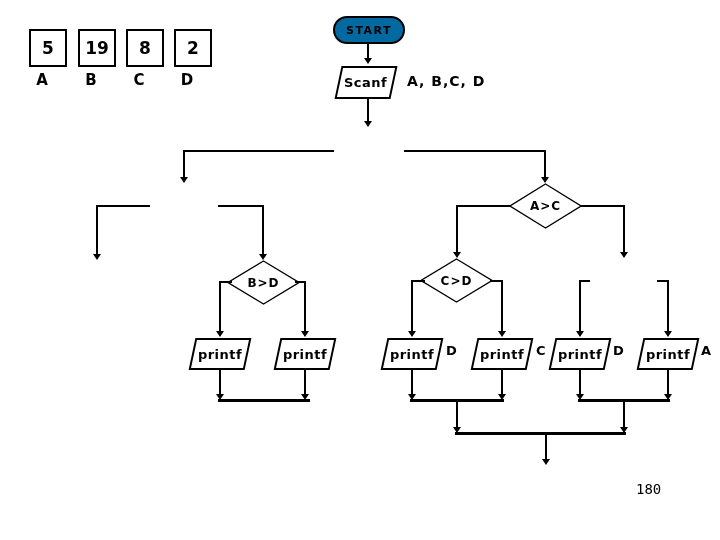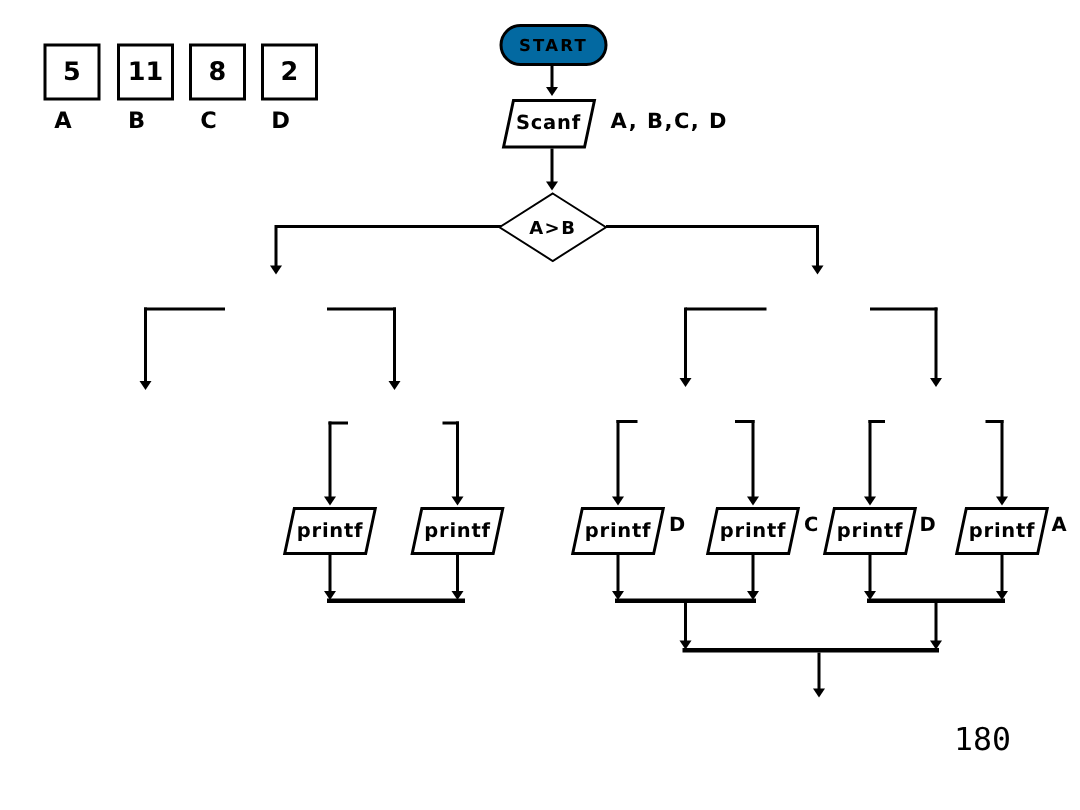--- a/index.html
+++ b/index.html
@@ -22,48 +22,60 @@
   .diamond svg { position:absolute; left:0; top:0; }
   .dlabel { position:absolute; left:0; top:0; right:0; bottom:0;
           display:flex; align-items:center; justify-content:center;
           font-weight:bold; font-size:12px; letter-spacing:1px; }
   .para { position:absolute; border:2px solid #000; box-sizing:border-box;
           transform:skewX(-12deg); background:#fff;
           display:flex; align-items:center; justify-content:center; }
   .para span { transform:skewX(12deg); font-weight:bold; font-size:13px; letter-spacing:0.5px; }
   .ft { position:absolute; font-weight:bold; }
   .pagenum { position:absolute; font-family:"DejaVu Sans Mono", monospace;
-          font-size:21px; font-weight:normal; }
+          font-size:14px; font-weight:normal; }
 </style>
 </head>
 <body>
 
 <div id="canvas">
 
   <div class="vbox" style="left:29px;top:29px">5</div>
-  <div class="vbox" style="left:78px;top:29px">11</div>
+  <div class="vbox" style="left:78px;top:29px">19</div>
   <div class="vbox" style="left:126px;top:29px">8</div>
   <div class="vbox" style="left:174px;top:29px">2</div>
   <div class="vlabel" style="left:23px;top:71px">A</div>
   <div class="vlabel" style="left:72px;top:71px">B</div>
   <div class="vlabel" style="left:120px;top:71px">C</div>
   <div class="vlabel" style="left:168px;top:71px">D</div>
 
   <div class="terminator" style="left:333px;top:16px;width:72px;height:28px">START</div>
 
   <div class="para" style="left:338px;top:66px;width:56px;height:33px">
     <span>Scanf</span>
   </div>
   <div class="ft" style="left:407px;top:73px;font-size:14px;letter-spacing:1px">A, B,C, D</div>
 
-  <div class="diamond" style="left:332px;top:128px;width:73px;height:47px">
-    <svg width="73" height="47" viewBox="0 0 73 47">
-        <polygon points="36.5,1 72,23.5 36.5,46 1,23.5" fill="#fff" stroke="#000" stroke-width="1.3"></polygon>
+  <div class="diamond" style="left:509px;top:183px;width:73px;height:46px">
+    <svg width="73" height="46" viewBox="0 0 73 46">
+        <polygon points="36.5,1 72,23 36.5,45 1,23" fill="#fff" stroke="#000" stroke-width="1.3"></polygon>
       </svg>
-    <div class="dlabel">A&gt;B</div>
+    <div class="dlabel">A&gt;C</div>
+  </div>
+  <div class="diamond" style="left:227px;top:260px;width:73px;height:45px">
+    <svg width="73" height="45" viewBox="0 0 73 45">
+        <polygon points="36.5,1 72,22.5 36.5,44 1,22.5" fill="#fff" stroke="#000" stroke-width="1.3"></polygon>
+      </svg>
+    <div class="dlabel">B&gt;D</div>
+  </div>
+  <div class="diamond" style="left:420px;top:258px;width:73px;height:45px">
+    <svg width="73" height="45" viewBox="0 0 73 45">
+        <polygon points="36.5,1 72,22.5 36.5,44 1,22.5" fill="#fff" stroke="#000" stroke-width="1.3"></polygon>
+      </svg>
+    <div class="dlabel">C&gt;D</div>
   </div>
 
   <div class="para" style="left:192px;top:338px;width:56px;height:32px">
     <span>printf</span>
   </div>
   <div class="para" style="left:277px;top:338px;width:56px;height:32px">
     <span>printf</span>
   </div>
   <div class="para" style="left:384px;top:338px;width:56px;height:32px">
     <span>printf</span>

